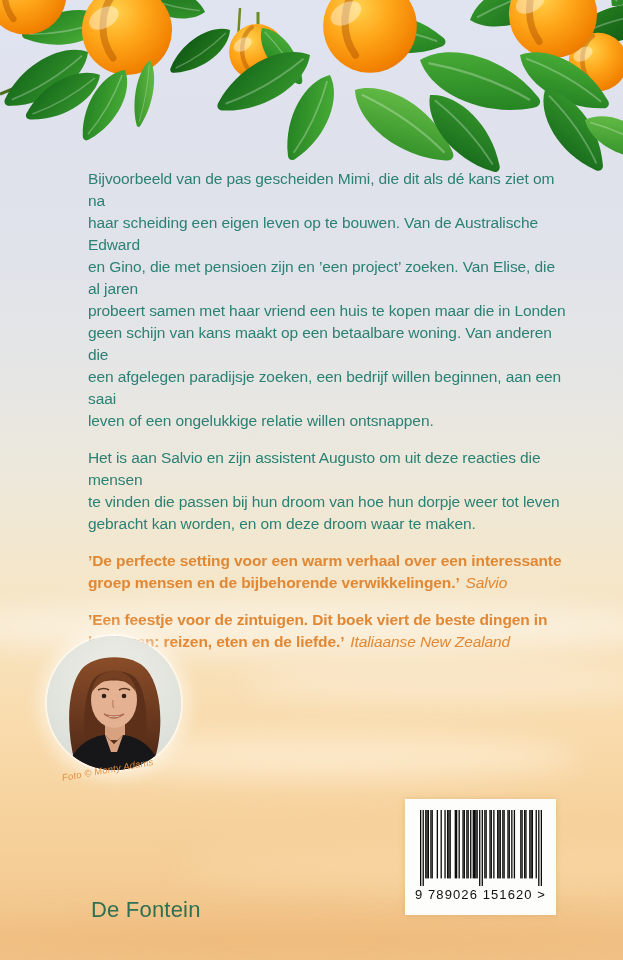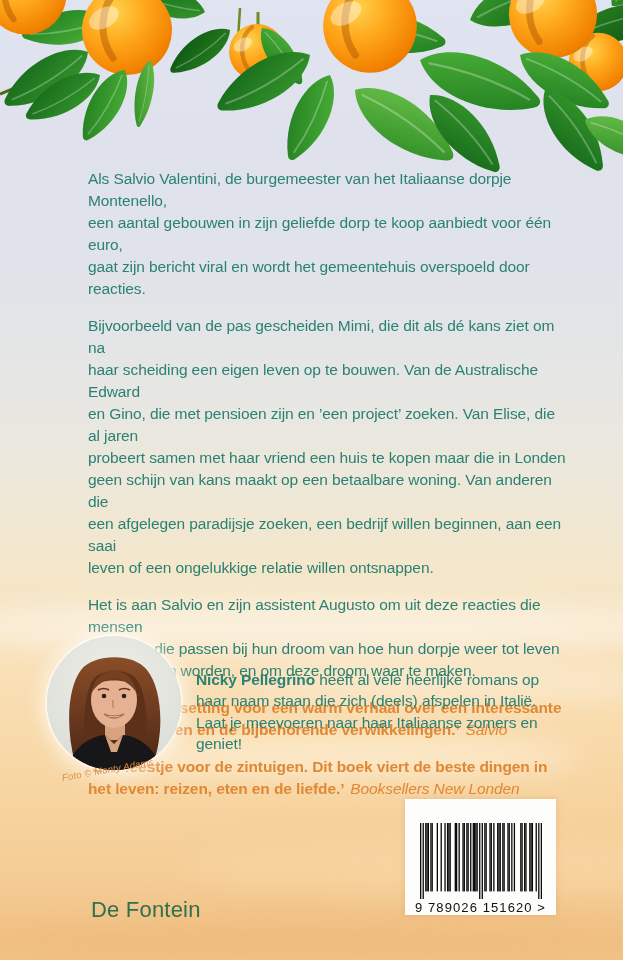--- a/index.html
+++ b/index.html
@@ -47,21 +47,21 @@
   .bio{
     position:absolute;left:196px;top:653px;width:378px;
     color:var(--body-text,#2b8174);
     font-size:15.5px;line-height:21.5px;white-space:pre-line;letter-spacing:-0.1px;
   }
   .bio b{font-weight:bold;}
 
   .barcode{
     position:absolute;left:405px;top:799px;width:151px;height:116px;
     background:#fdfdfb;box-shadow:0 0 6px rgba(180,120,60,.25);
-    display:flex;flex-direction:column;align-items:center;justify-content:flex-end;
+    display:flex;flex-direction:column;align-items:center;justify-content:flex-start;
     padding-top:11px;box-sizing:border-box;
   }
   .bars{width:122px;height:76px;}
   .bars svg{display:block;width:100%;height:100%;}
   .barcode-number{
     margin-top:1px;color:#101010;font-size:13px;letter-spacing:1.1px;white-space:nowrap;
   }
   .publisher{
     position:absolute;left:91px;top:897px;
     color:var(--publisher-text,#2e7050);
@@ -149,37 +149,34 @@
     <use href="#leaf" fill="url(#lg1)" transform="translate(330,75) rotate(115) scale(1.1)"></use>
     <use href="#leaf" fill="url(#lg3)" transform="translate(355,90) rotate(35) scale(1.4)"></use>
     <use href="#leaf" fill="url(#lg1)" transform="translate(420,60) rotate(20) scale(1.5)"></use>
     <use href="#leaf" fill="url(#lg2)" transform="translate(430,95) rotate(48) scale(1.2)"></use>
     <use href="#leaf" fill="url(#lg1)" transform="translate(520,55) rotate(30) scale(1.2)"></use>
     <use href="#leaf" fill="url(#lg2)" transform="translate(545,90) rotate(55) scale(1.15)"></use>
     <use href="#leaf" fill="url(#lg3)" transform="translate(585,120) rotate(25)"></use>
   </svg>
 
   <div class="copy">
-    <p>Als Salvio Valentini, de burgemeester van het Italiaanse dorpje Montenello,
-een aantal gebouwen in zijn geliefde dorp te koop aanbiedt voor één euro,
-gaat zijn bericht viral en wordt het gemeentehuis overspoeld door reacties.</p>
     <p>Bijvoorbeeld van de pas gescheiden Mimi, die dit als dé kans ziet om na
 haar scheiding een eigen leven op te bouwen. Van de Australische Edward
 en Gino, die met pensioen zijn en ’een project’ zoeken. Van Elise, die al jaren
 probeert samen met haar vriend een huis te kopen maar die in Londen
 geen schijn van kans maakt op een betaalbare woning. Van anderen die
 een afgelegen paradijsje zoeken, een bedrijf willen beginnen, aan een saai
 leven of een ongelukkige relatie willen ontsnappen.</p>
     <p>Het is aan Salvio en zijn assistent Augusto om uit deze reacties die mensen
 te vinden die passen bij hun droom van hoe hun dorpje weer tot leven
 gebracht kan worden, en om deze droom waar te maken.</p>
     <p class="quote"><span>’De perfecte setting voor een warm verhaal over een interessante
 groep mensen en de bijbehorende verwikkelingen.’</span><i>Salvio</i></p>
     <p class="quote"><span>’Een feestje voor de zintuigen. Dit boek viert de beste dingen in
-het leven: reizen, eten en de liefde.’</span><i>Booksellers New Londen</i></p>
+het leven: reizen, eten en de liefde.’</span><i>Italiaanse New Zealand</i></p>
   </div>
 
   <div class="author-photo">
     <svg viewBox="0 0 134 134" xmlns="http://www.w3.org/2000/svg" aria-hidden="true">
       <defs>
         <radialGradient id="pbg" cx="0.5" cy="0.35" r="0.9">
           <stop offset="0" stop-color="#f0efe9"></stop>
           <stop offset="0.7" stop-color="#dcdfd9"></stop>
           <stop offset="1" stop-color="#c9cfc9"></stop>
         </radialGradient>
@@ -208,23 +205,20 @@
 
       <path d="M66 64 Q65 70 67 72" stroke="#c08b69" stroke-width="1.5" fill="none"></path>
       <path d="M57 78 Q67 86 77 78 Q67 82 57 78 Z" fill="#fdfdfd" stroke="#b06a4e" stroke-width="1.3"></path>
 
       <path d="M20 134 C26 110 44 100 58 99 L67 108 L76 99 C90 100 108 110 114 134 Z" fill="#17171a"></path>
       <path d="M58 99 L67 108 L76 99 L70 116 L64 116 Z" fill="#d8a281"></path>
     </svg>
   </div>
   <div class="photo-credit">Foto © Monty Adams</div>
 
-  <p class="bio"><b>Nicky Pellegrino</b><span> heeft al vele heerlijke romans op
-haar naam staan die zich (deels) afspelen in Italië.
-Laat je meevoeren naar haar Italiaanse zomers en geniet!</span></p>
 
   <div class="barcode">
     <div class="bars">
         <svg viewBox="0 0 95 1" preserveAspectRatio="none" fill="#0b0b0b">
           <rect x="0" y="0" width="1.02" height="1"></rect>
           <rect x="2" y="0" width="1.02" height="1"></rect>
           <rect x="4" y="0" width="1.02" height="0.9"></rect>
           <rect x="5" y="0" width="1.02" height="0.9"></rect>
           <rect x="6" y="0" width="1.02" height="0.9"></rect>
           <rect x="8" y="0" width="1.02" height="0.9"></rect>

